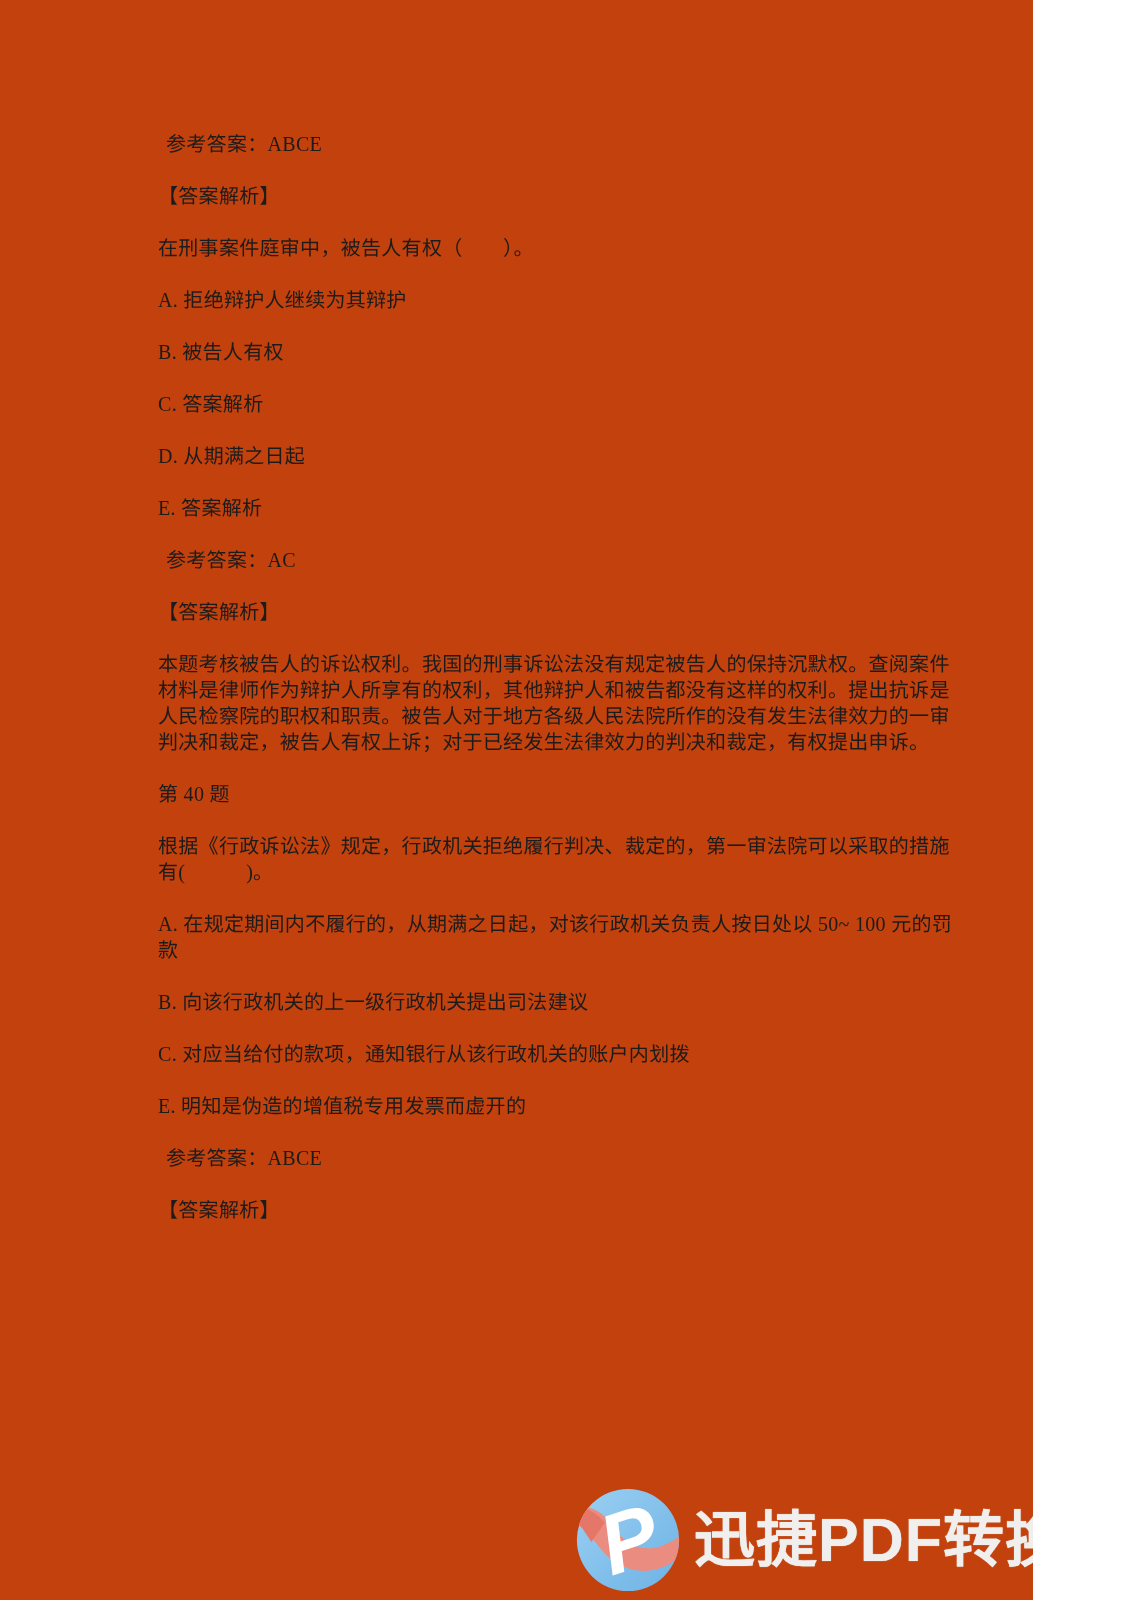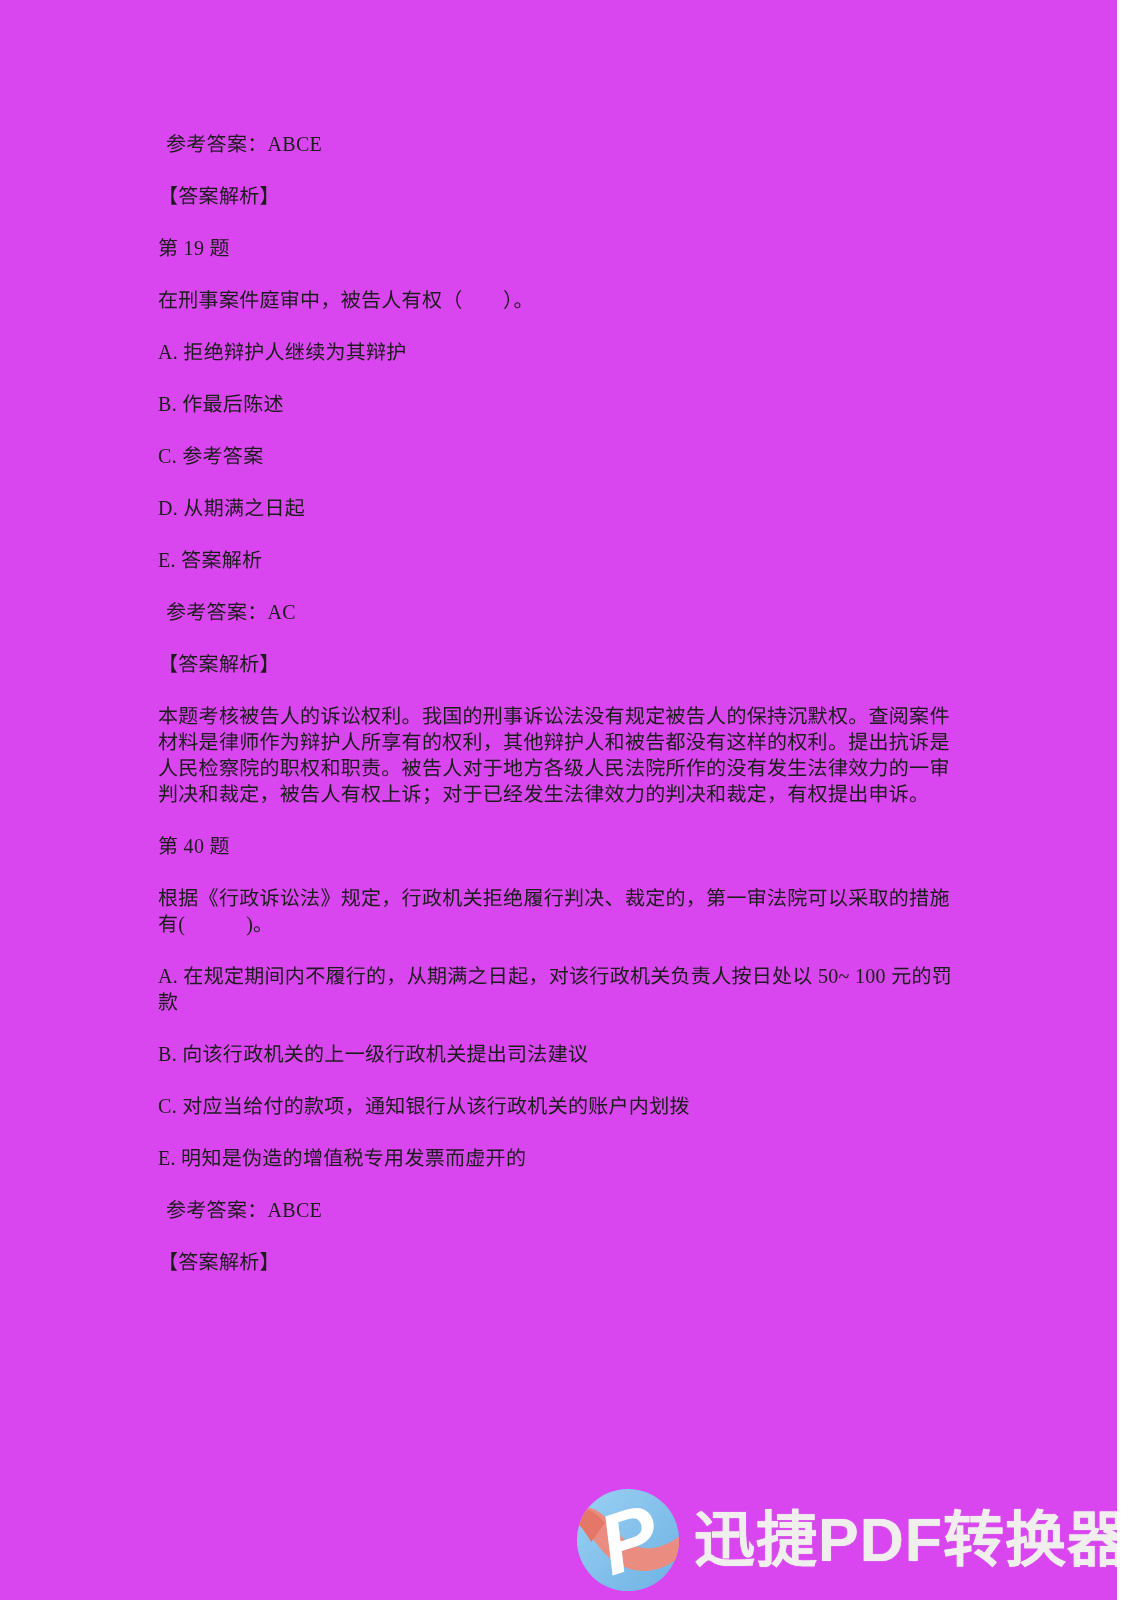--- a/index.html
+++ b/index.html
@@ -1,22 +1,22 @@
 <!DOCTYPE html>
 <html lang="zh-CN"><head>
 <meta charset="utf-8">
 <style>
   * { box-sizing: border-box; }
   html, body { margin: 0; padding: 0; background: #ffffff; }
 
   .page {
     position: relative;
-    width: 1117px;
+    width: 1033px;
     height: 1600px;
-    background: #d946ef;
+    background: #c2410c;
     overflow: hidden;
     font-family: "Liberation Serif", "DejaVu Serif", serif;
     color: #1c1c1c;
     text-decoration: underline;
   }
 
   .content {
     position: absolute;
     top: 131px;
     left: 158px;
@@ -60,25 +60,24 @@
 </head>
 <body>
 
 <div class="page">
 
   <div class="content">
 
     <p class="block answer-line">参考答案：ABCE</p>
     <p class="block">【答案解析】</p>
 
-    <p class="block q-title">第 19 题</p>
     <p class="block">在刑事案件庭审中，被告人有权（　　）。</p>
     <p class="block">A. 拒绝辩护人继续为其辩护</p>
-    <p class="block">B. 作最后陈述</p>
-    <p class="block">C. 参考答案</p>
+    <p class="block">B. 被告人有权</p>
+    <p class="block">C. 答案解析</p>
     <p class="block">D. 从期满之日起</p>
     <p class="block">E. 答案解析</p>
     <p class="block answer-line">参考答案：AC</p>
     <p class="block">【答案解析】</p>
     <p class="block">本题考核被告人的诉讼权利。我国的刑事诉讼法没有规定被告人的保持沉默权。查阅案件材料是律师作为辩护人所享有的权利，其他辩护人和被告都没有这样的权利。提出抗诉是人民检察院的职权和职责。被告人对于地方各级人民法院所作的没有发生法律效力的一审判决和裁定，被告人有权上诉；对于已经发生法律效力的判决和裁定，有权提出申诉。</p>
 
     <p class="block q-title">第 40 题</p>
     <p class="block">根据《行政诉讼法》规定，行政机关拒绝履行判决、裁定的，第一审法院可以采取的措施有(　　　)。</p>
     <p class="block">A. 在规定期间内不履行的，从期满之日起，对该行政机关负责人按日处以 50~ 100 元的罚款</p>
     <p class="block">B. 向该行政机关的上一级行政机关提出司法建议</p>

